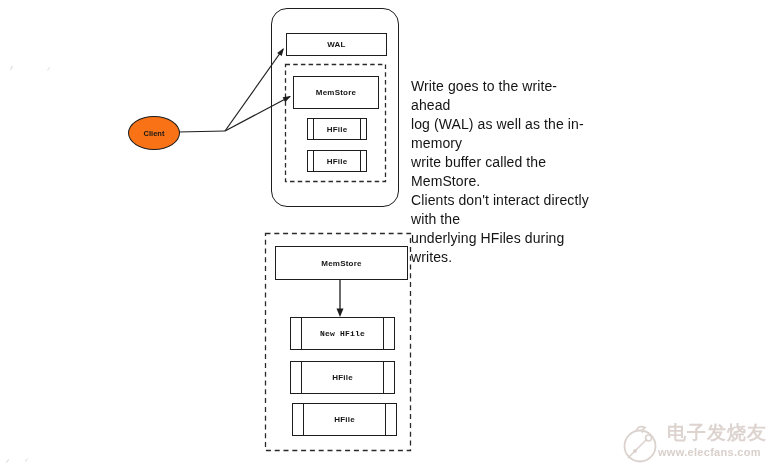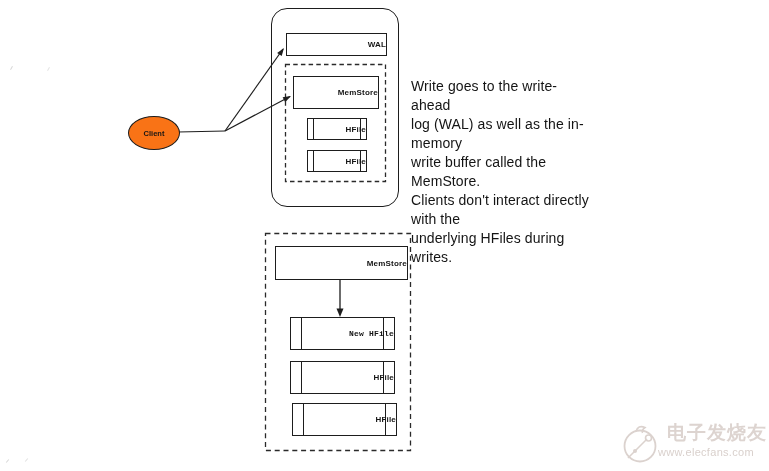--- a/index.html
+++ b/index.html
@@ -8,21 +8,21 @@
     font-family:"Liberation Sans", sans-serif; overflow:hidden;
   }
   svg.overlay { position:absolute; left:0; top:0; width:769px; height:471px; pointer-events:none; }
 
   .container-rect {
     position:absolute; left:271px; top:8px; width:126px; height:197px;
     border:1.5px solid #1d1d1d; border-radius:16px; background:transparent;
   }
   .box {
     position:absolute; border:1.4px solid #1d1d1d; background:#ffffff;
-    display:flex; align-items:center; justify-content:flex-end;
+    display:flex; align-items:center; justify-content:center;
     font-size:8px; font-weight:bold; color:#151515; letter-spacing:0.2px;
   }
   .box .lbl { position:relative; z-index:2; }
   .stripe { position:absolute; top:0; bottom:0; width:0; border-left:1.2px solid #1d1d1d; }
   .hfile-sm .stripe.l { left:5px; }  .hfile-sm .stripe.r { right:5px; }
   .hfile-lg .stripe.l { left:10px; } .hfile-lg .stripe.r { right:10px; }
 
   .ellipse {
     position:absolute; left:128px; top:116px; width:50px; height:32px;
     border:1.4px solid #1d1d1d; border-radius:50%; background:#f97316;
@@ -36,21 +36,21 @@
   }
   .note-top { left:411px; top:77px; width:180px; }
   .note-bottom { left:408px; top:314px; width:185px; }
 
   .wm-brand {
     position:absolute; left:667px; top:420px; font-size:19px; font-weight:bold;
     letter-spacing:1px; color:#ddd4d0;
     text-shadow:1px 1px 1px #ffffff, -1px -1px 1px #ffffff;
   }
   .wm-site {
-    position:absolute; left:658px; top:446px; font-size:11px; font-weight:normal;
+    position:absolute; left:658px; top:446px; font-size:11px; font-weight:bold;
     letter-spacing:0.3px; color:#d9d0cc;
     text-shadow:1px 1px 1px #ffffff;
   }
   .wm-logo { position:absolute; left:621px; top:422px; }
 
   .speck { position:absolute; width:1px; height:4px; background:#d7d7d7; transform:rotate(30deg); }
 </style>
 </head>
 <body>
 

